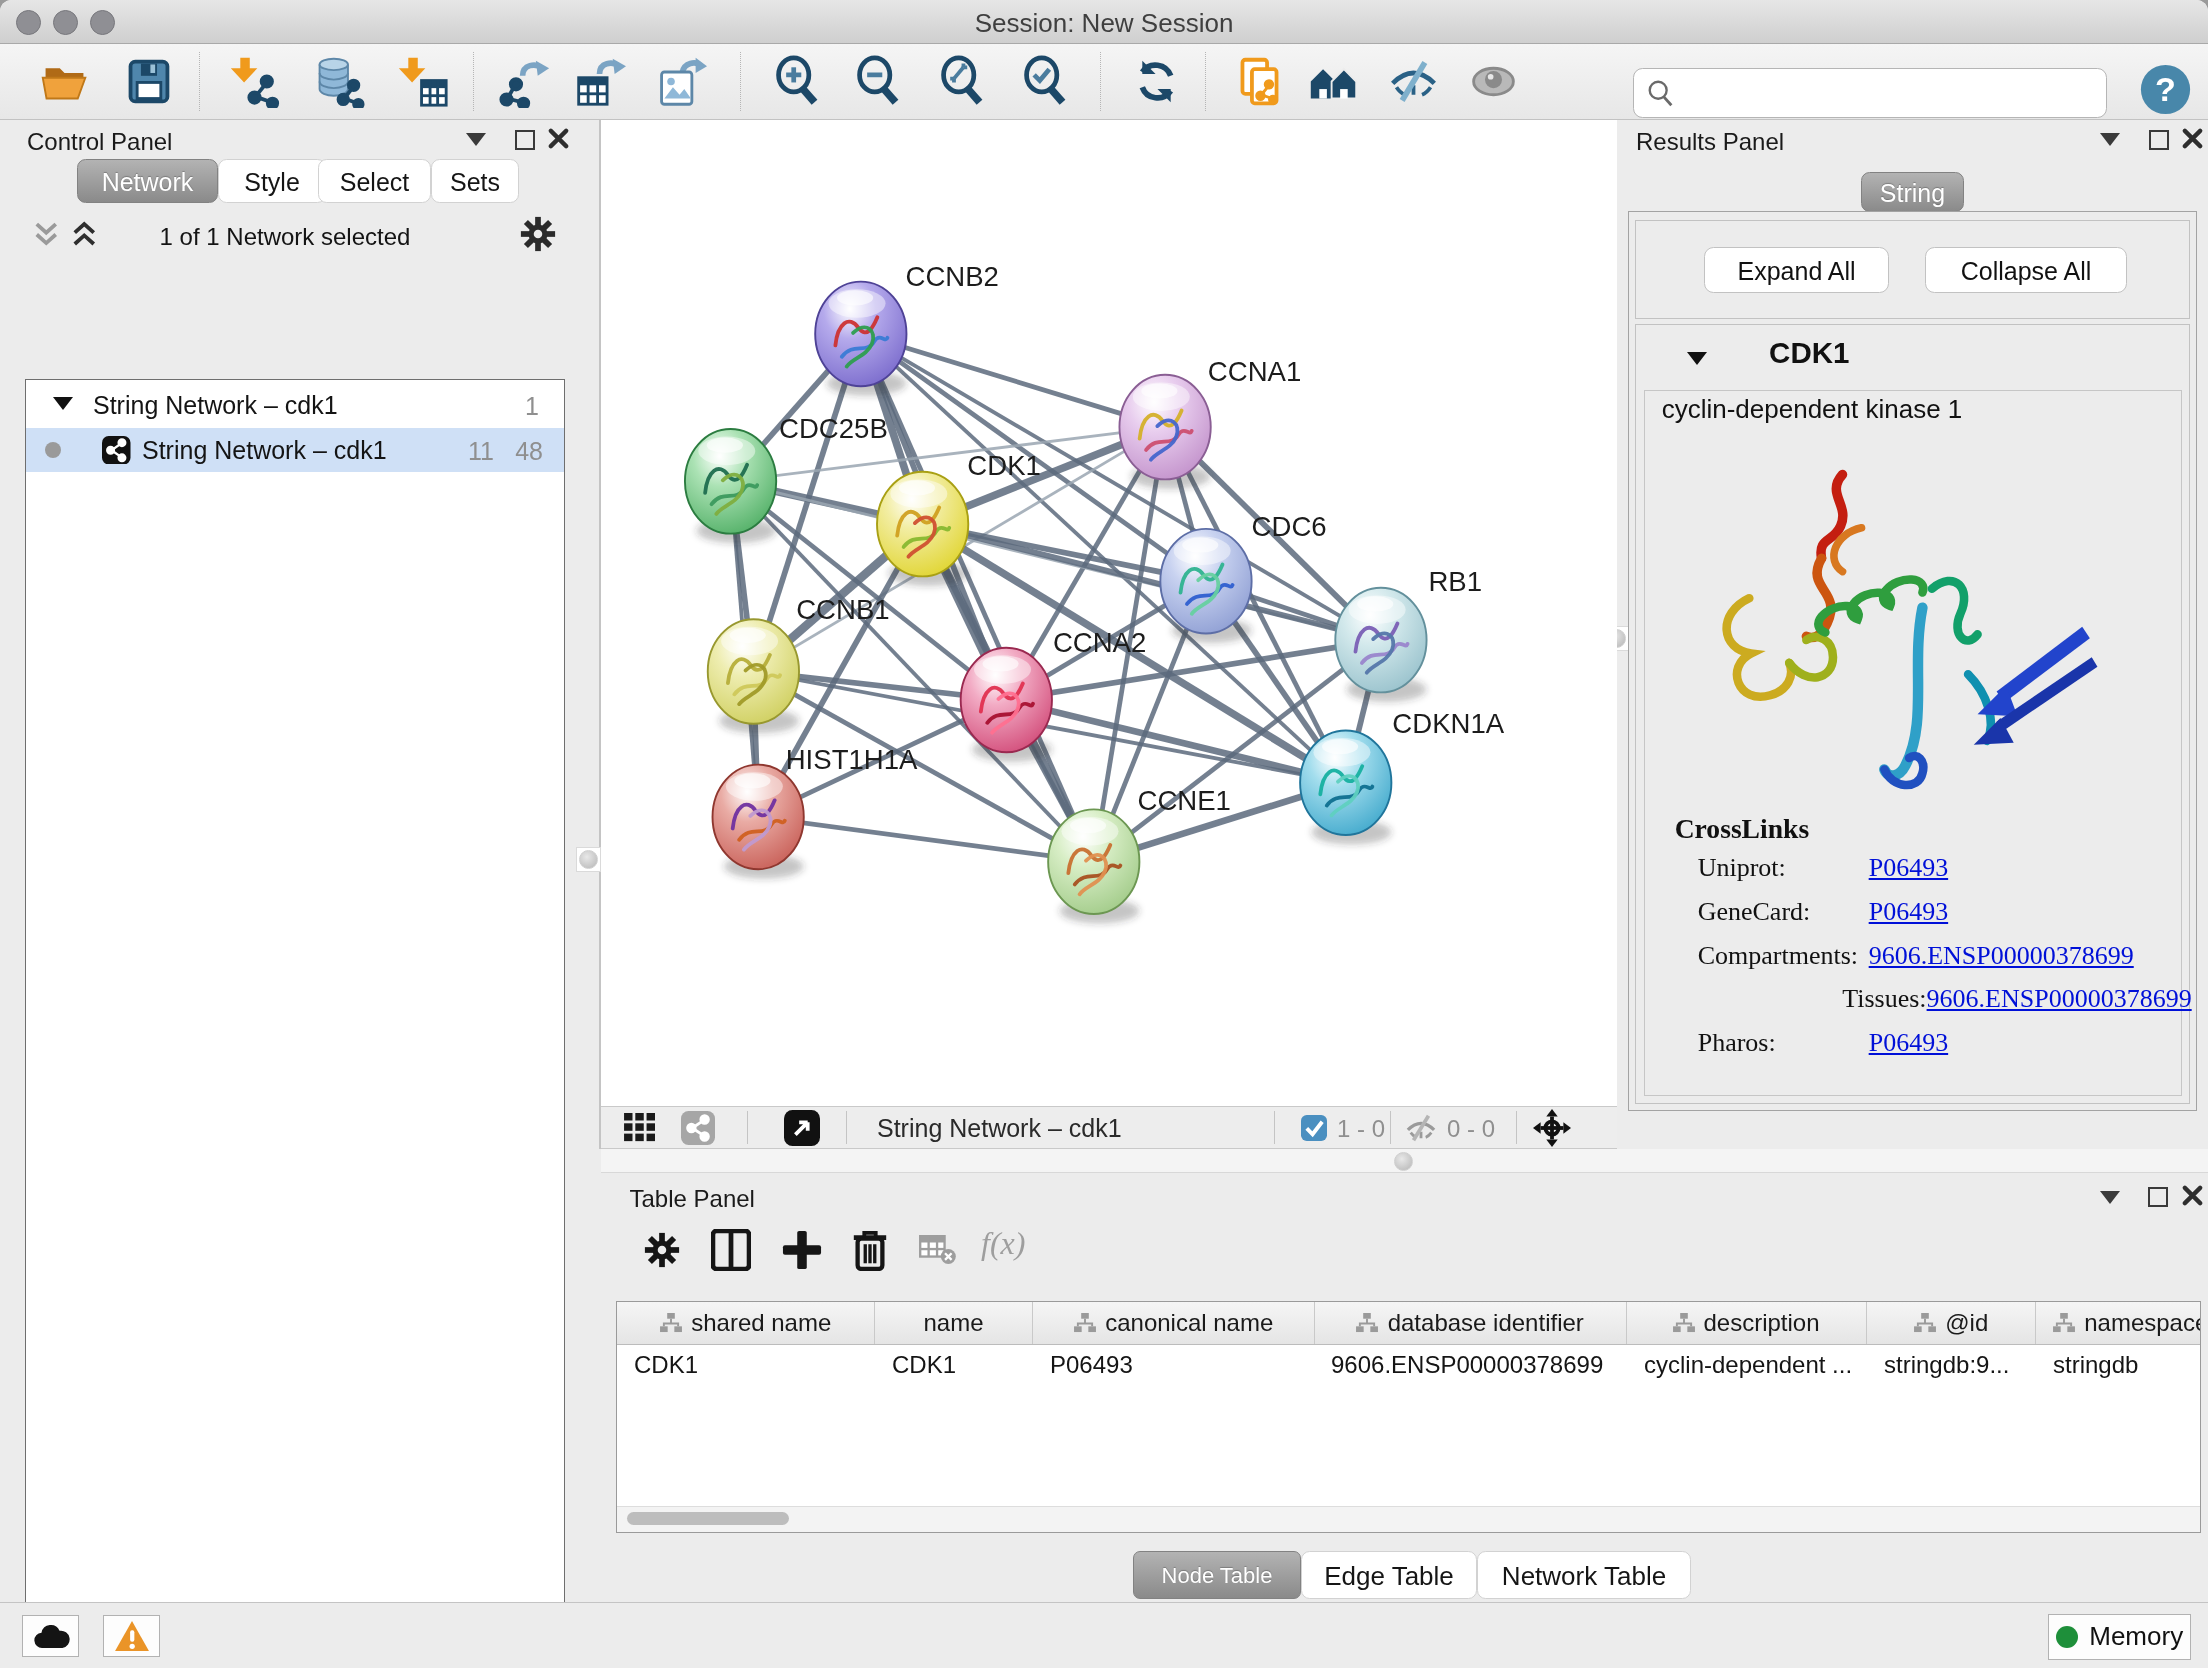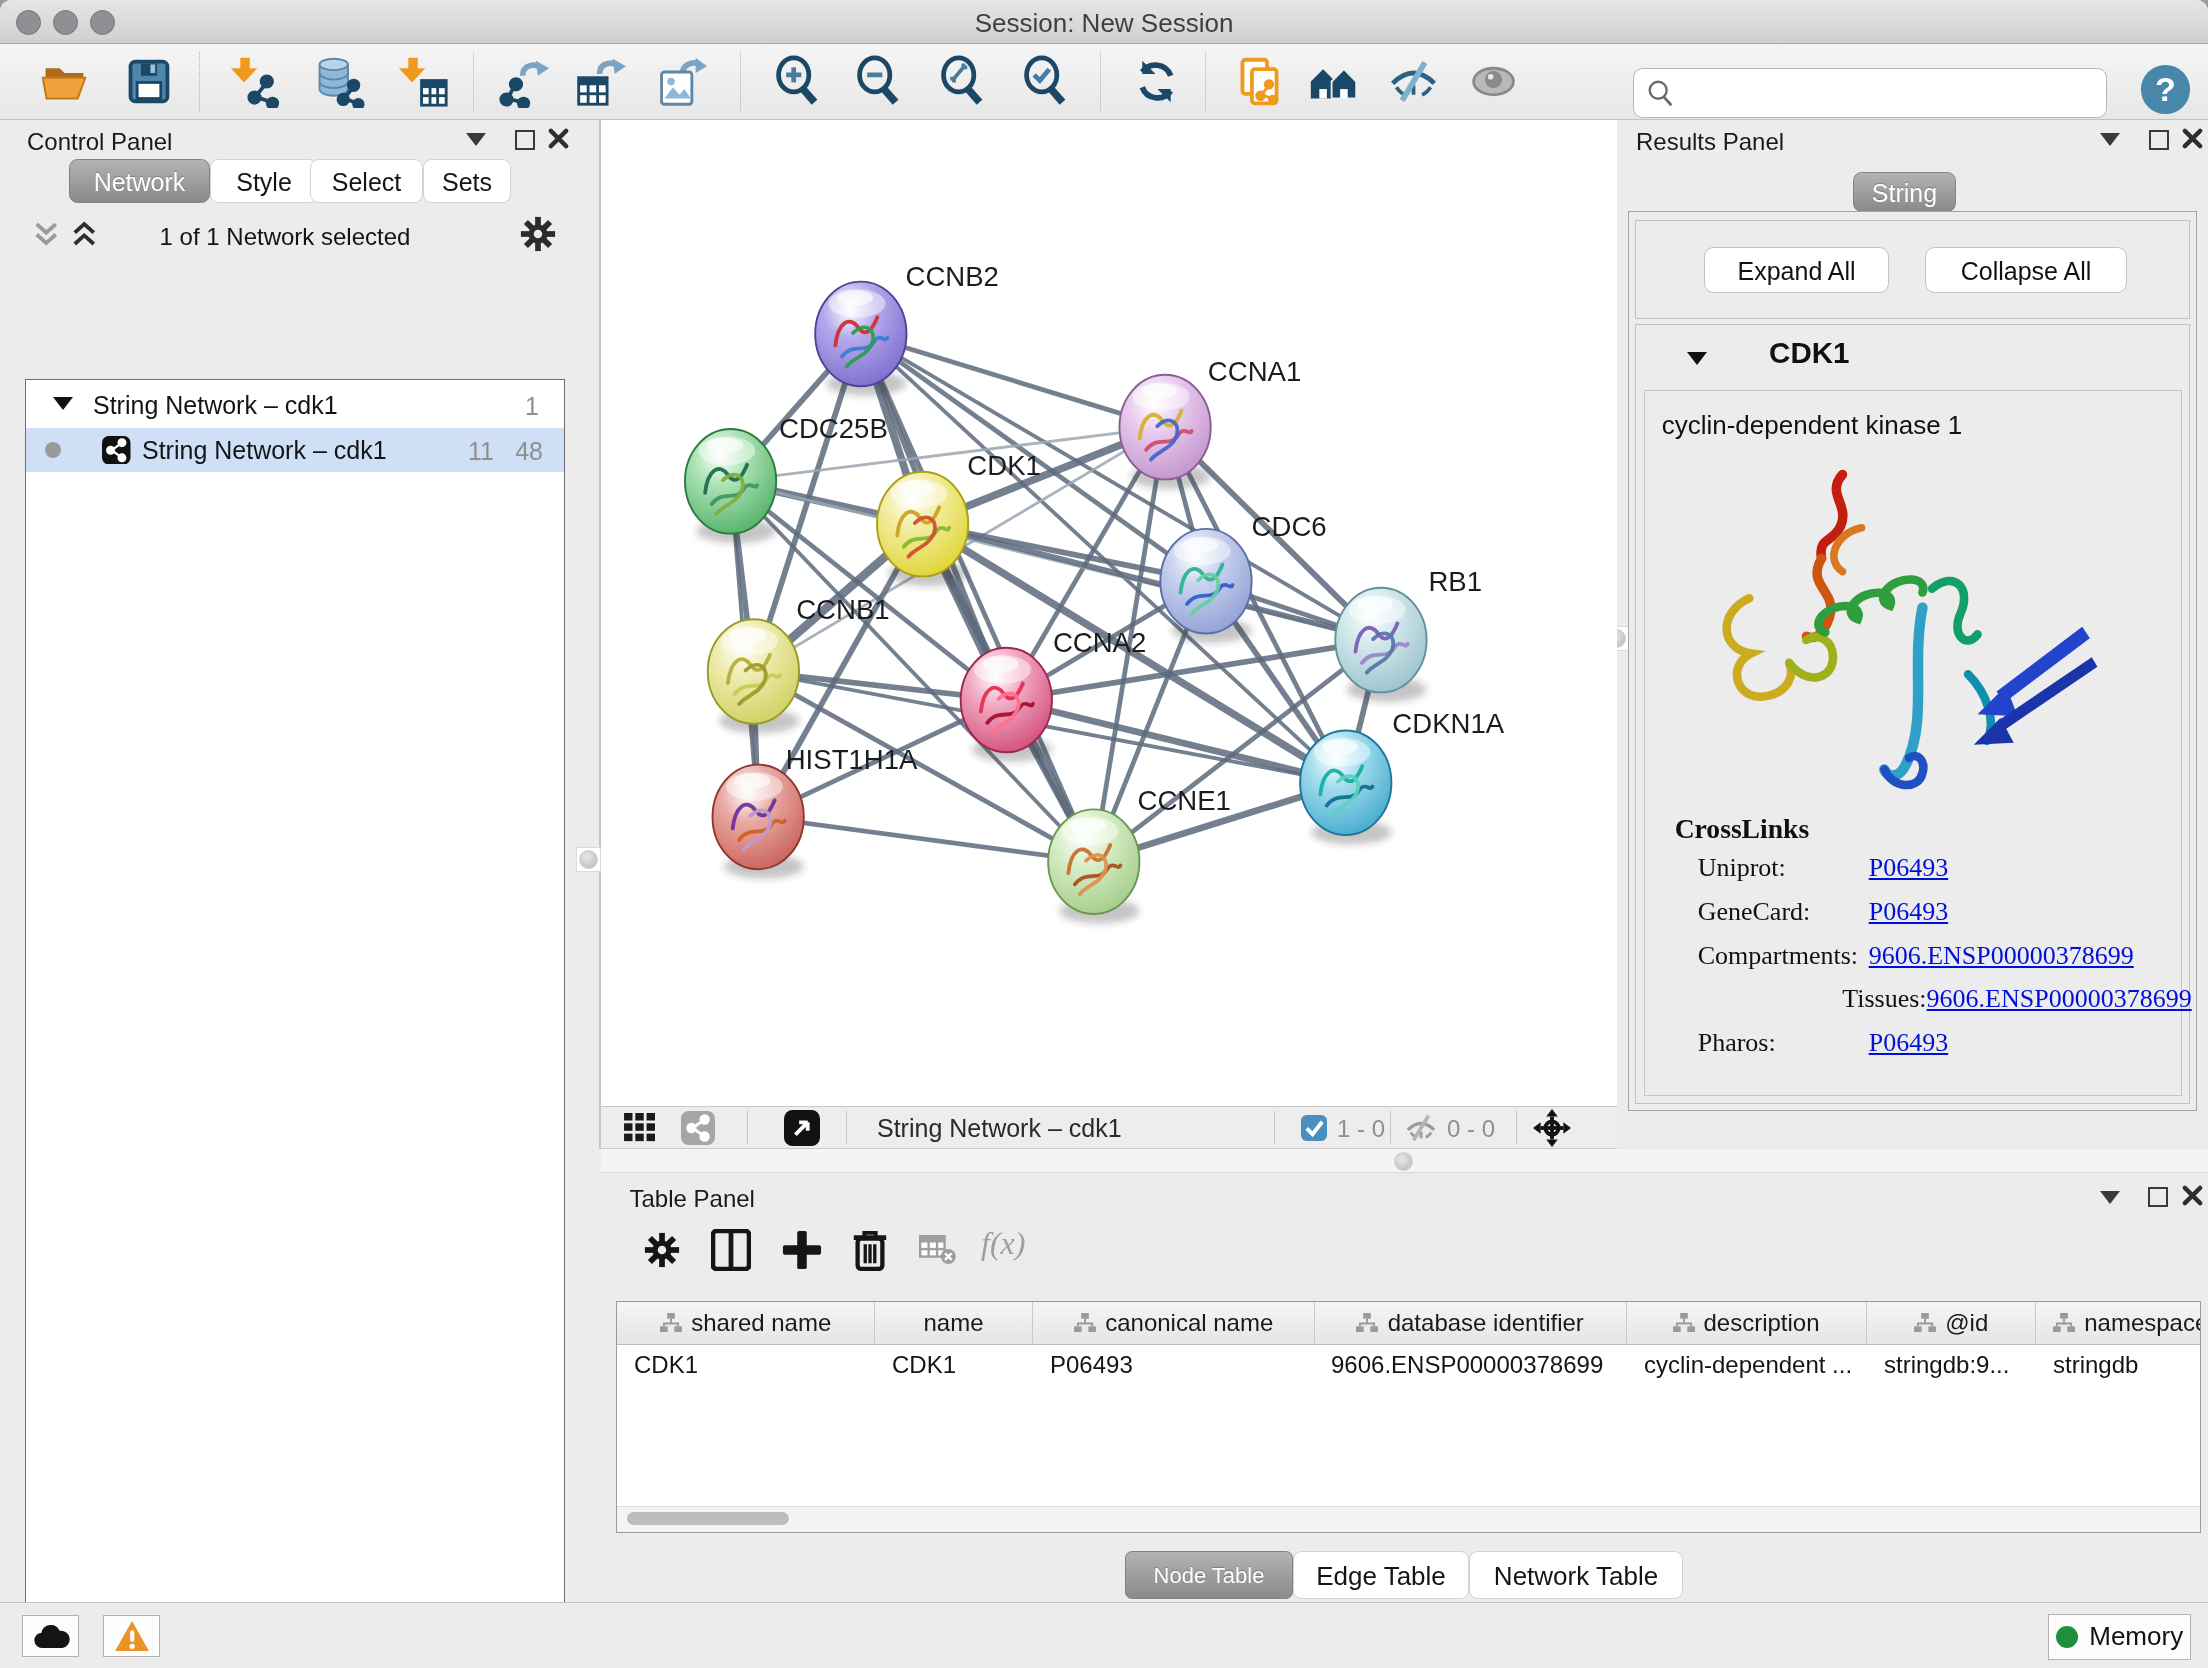--- a/index.html
+++ b/index.html
@@ -19,21 +19,21 @@
   #search-box{left:1633px;top:24px;width:472px;height:48px;background:#fff;border:1px solid #b5b5b5;
     border-radius:9.5px;}
   #search-box input{position:absolute;left:49px;top:3.8px;width:409px;height:38px;border:none;outline:none;
     font-size:25px;background:transparent;font-family:"Liberation Sans",sans-serif;}
   
   .panel-title{font-size:24px;color:#1a1a1a;}
   .ph-tri{width:0;height:0;border-left:10.5px solid transparent;border-right:10.5px solid transparent;
     border-top:13.3px solid #3a3a3a;}
   .ph-sq{width:16px;height:16px;border:2.4px solid #3a3a3a;}
   .tab{position:absolute;height:44px;background:#fff;border:1px solid #d2d2d2;border-radius:8.6px;
-    color:#151515;font-size:25px;text-align:center;line-height:44px;cursor:pointer;box-sizing:border-box;}
+    color:#151515;font-size:25px;text-align:center;line-height:44px;cursor:pointer;box-sizing:border-box;margin-left:8px;}
   .tab.active{background:linear-gradient(#b3b3b3,#8a8a8a);border:1px solid #828282;color:#fff;
     text-shadow:0 -1px 1px rgba(0,0,0,.25);}
   
   #listbox{left:25px;top:259px;width:538px;height:1313px;background:#fff;border:1.9px solid #6e6e6e;}
   .lrow{position:absolute;left:0;width:100%;height:44px;font-size:25px;color:#141414;}
   .lnum{position:absolute;color:#8f8f8f;font-size:25px;top:8.6px;}
   
   #net-canvas{left:601px;top:120px;width:1016px;height:986px;background:#fff;}
   #net-toolbar{left:601px;top:1106px;width:1016px;height:41px;background:#ededed;
     border-top:1px solid #c9c9c9;border-bottom:1px solid #c9c9c9;}
@@ -627,21 +627,21 @@
 
     <div class="a rbox" style="left:11.4px;top:91px;width:569px;height:900px;border-color:#a3a3a3">
       <div class="a rbox" style="left:5.7px;top:7.6px;width:555px;height:99px;border-color:#c2c2c2">
         <div class="rbtn" style="left:59px;top:26px;width:185px">Expand All</div>
         <div class="rbtn" style="left:280px;top:26px;width:202px">Collapse All</div>
       </div>
       <div class="a rbox" style="left:5.7px;top:112px;width:555px;height:780px;border-color:#c2c2c2">
         <div class="a ph-tri" style="left:51px;top:27px;border-top-color:#111"></div>
         <div class="a" style="left:133px;top:11.4px;font-size:29.5px;font-weight:bold;color:#111">CDK1</div>
         <div class="a rbox" style="left:7.6px;top:65px;width:538px;height:706px;border-color:#c6c6c6">
-          <div class="a" style="left:17px;top:19px;font-size:26px;color:#111">cyclin-dependent kinase 1</div>
+          <div class="a" style="left:17px;top:3px;font-size:26px;color:#111">cyclin-dependent kinase 1</div>
 
           <svg class="a" style="left:28.5px;top:55px" width="476" height="371" viewBox="0 0 480 390">
             <g fill="none" stroke-linecap="round">
               <path d="M168 30 C150 50 176 62 166 84 C158 102 142 96 146 118" stroke="#c41e10" stroke-width="10"></path>
               <path d="M146 118 C128 150 168 152 152 186 C146 199 138 204 130 200" stroke="#cc5510" stroke-width="10"></path>
               <path d="M188 86 C160 92 150 120 168 132" stroke="#d87820" stroke-width="8"></path>
               <path d="M70 160 C36 176 40 214 72 218 C44 232 58 272 92 262 C110 257 118 242 112 228" stroke="#ccab20" stroke-width="9"></path>
               <path d="M112 228 C130 252 158 246 158 222 C158 204 142 196 130 204" stroke="#9fb01c" stroke-width="9"></path>
               <path d="M150 196 a22 13 -20 1 1 34 -14 a22 13 -20 1 1 34 -14 a22 13 -20 1 1 34 -14" stroke="#2f9e3e" stroke-width="9"></path>
               <path d="M262 150 C286 130 304 150 292 176 C282 198 298 214 310 198" stroke="#12a06a" stroke-width="9"></path>

